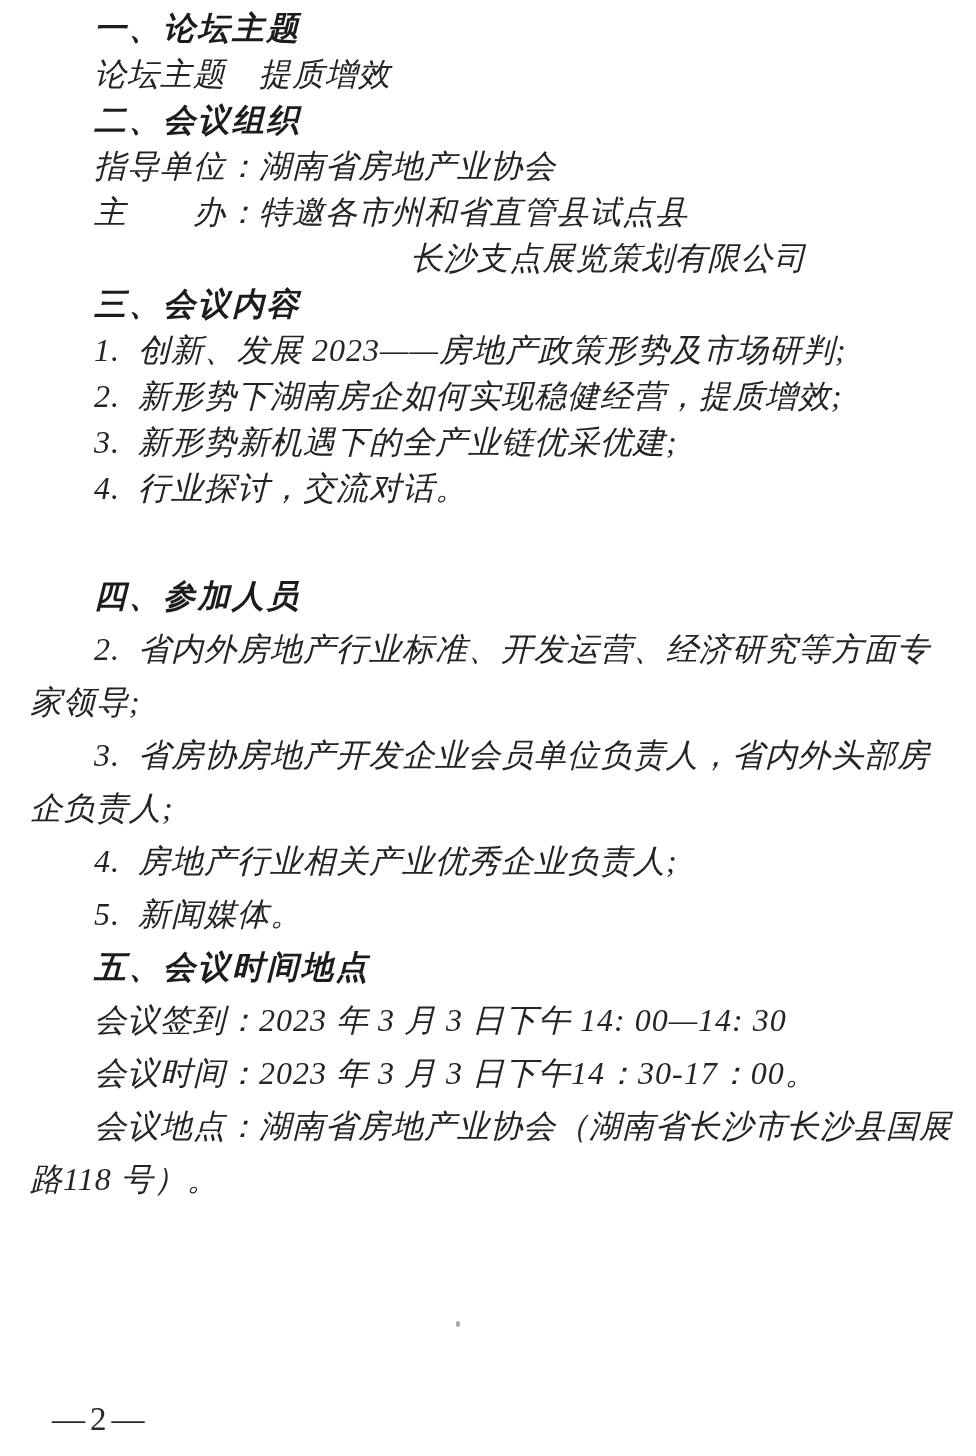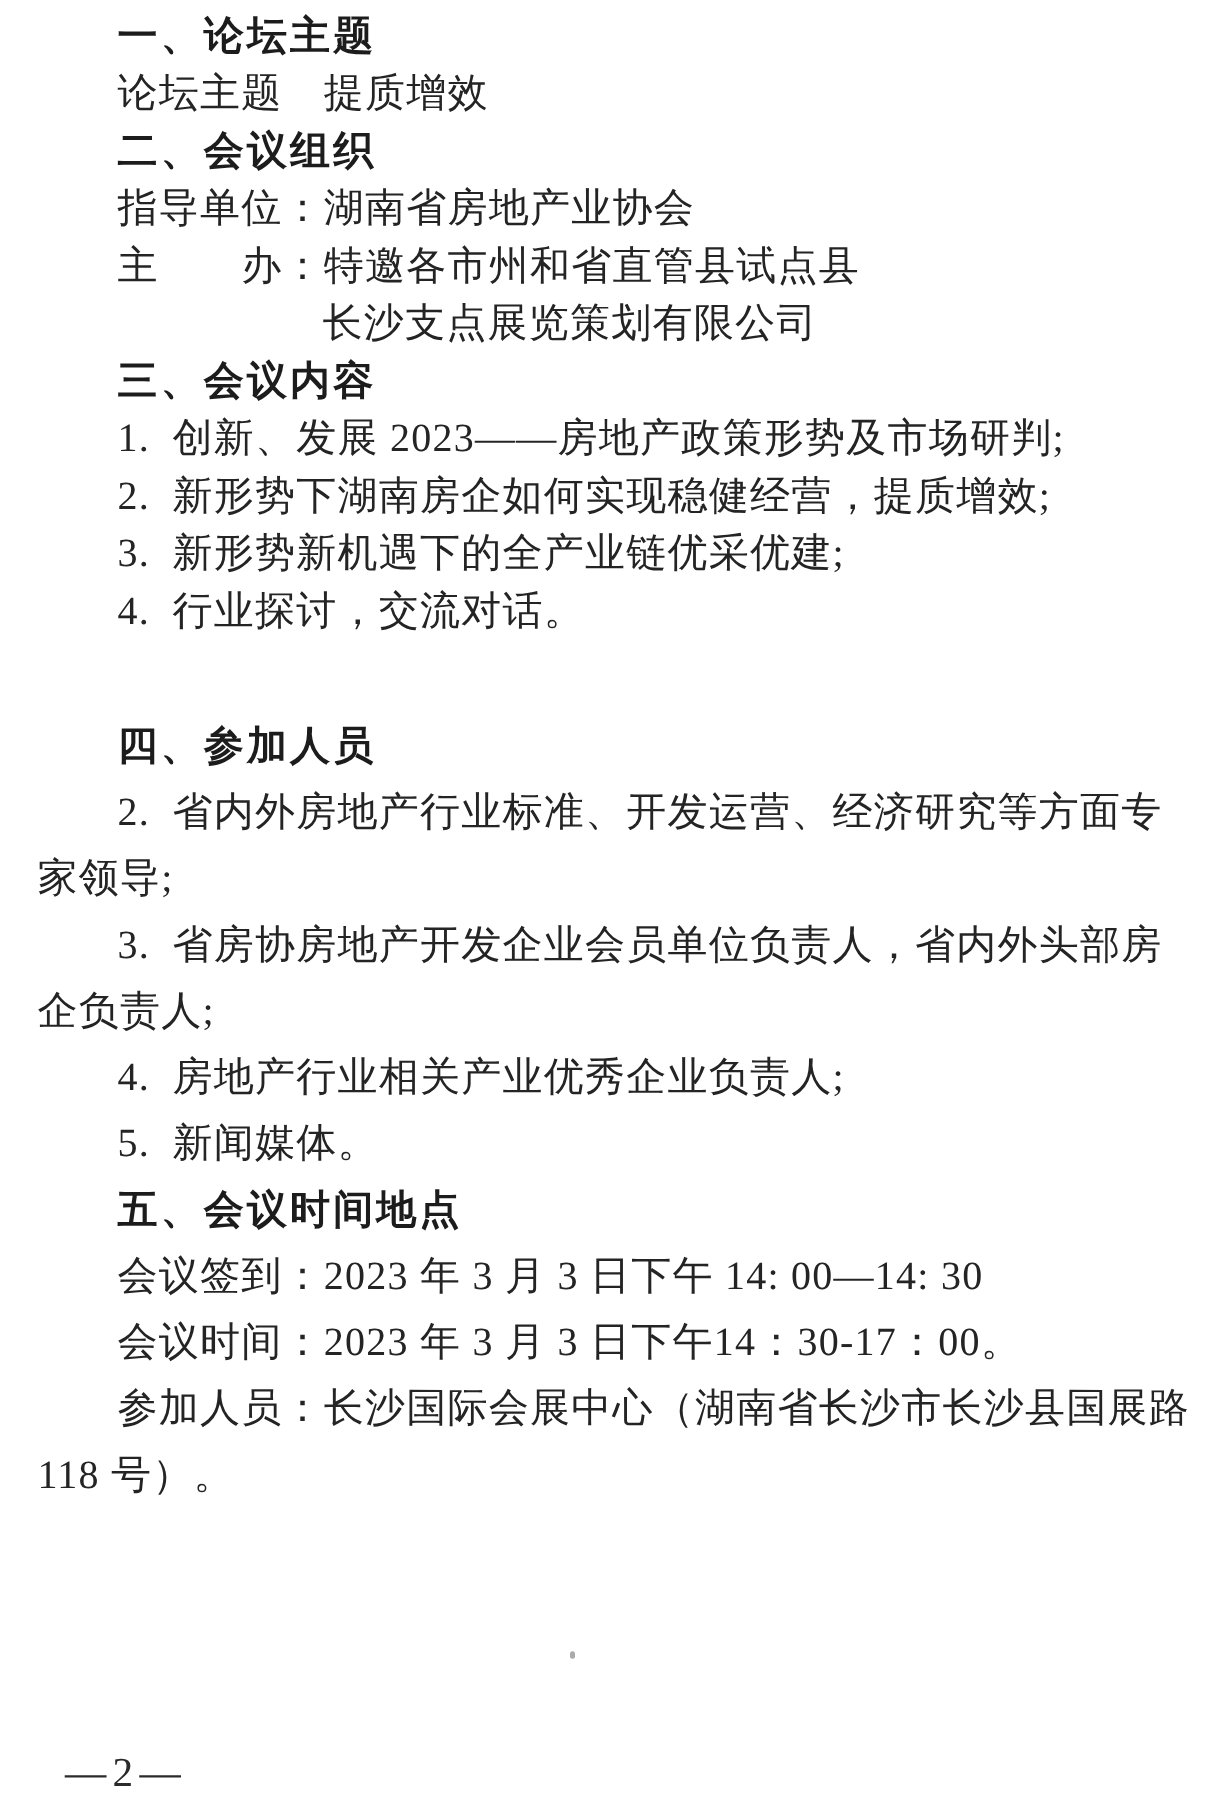--- a/index.html
+++ b/index.html
@@ -12,41 +12,42 @@
     height: 1456px;
     background: #ffffff;
     overflow: hidden;
     font-family: "Liberation Serif", "DejaVu Serif", serif;
     color: #242424;
   }
   .text-block {
     position: absolute;
     left: 30px;
     width: 929px;
+    font-style: italic;
   }
   .block-upper { top: 5px; }
   .block-lower { top: 570px; }
   .para {
     margin: 0;
     font-size: 32px;
     letter-spacing: 1px;
     text-indent: 64px;
     text-align: left;
     white-space: pre-wrap;
     word-break: break-all;
   }
   .block-upper .para { line-height: 46px; }
   .block-lower .para { line-height: 53px; }
   .heading {
     font-family: "Liberation Sans", "DejaVu Sans", sans-serif;
     font-weight: 700;
     letter-spacing: 2.5px;
     color: #1c1c1c;
   }
-  .hang { text-indent: 228px; }
+  .hang { text-indent: 228px; text-align: center; }
   .page-number {
     position: absolute;
     left: 52px;
     top: 1400px;
     font-size: 33px;
     line-height: 38px;
     letter-spacing: 5px;
     color: #2a2a2a;
     font-family: "Liberation Serif", "DejaVu Serif", serif;
   }
@@ -82,20 +83,20 @@
 
   <div class="text-block block-lower">
     <div class="para heading">四、参加人员</div>
     <div class="para">2.  省内外房地产行业标准、开发运营、经济研究等方面专家领导;</div>
     <div class="para">3.  省房协房地产开发企业会员单位负责人，省内外头部房企负责人;</div>
     <div class="para">4.  房地产行业相关产业优秀企业负责人;</div>
     <div class="para">5.  新闻媒体。</div>
     <div class="para heading">五、会议时间地点</div>
     <div class="para">会议签到：2023 年 3 月 3 日下午 14: 00—14: 30</div>
     <div class="para">会议时间：2023 年 3 月 3 日下午14：30-17：00。</div>
-    <div class="para">参加人员：长沙国际会展中心（湖南省长沙市长沙县国展路118 号）。</div>
+    <div class="para">会议地点：湖南省房地产业协会（湖南省长沙市长沙县国展路118 号）。</div>
   </div>
 
   <div class="page-number">—2—</div>
 
   <div class="scan-dot"></div>
 
 </div>
 
 </body></html>

